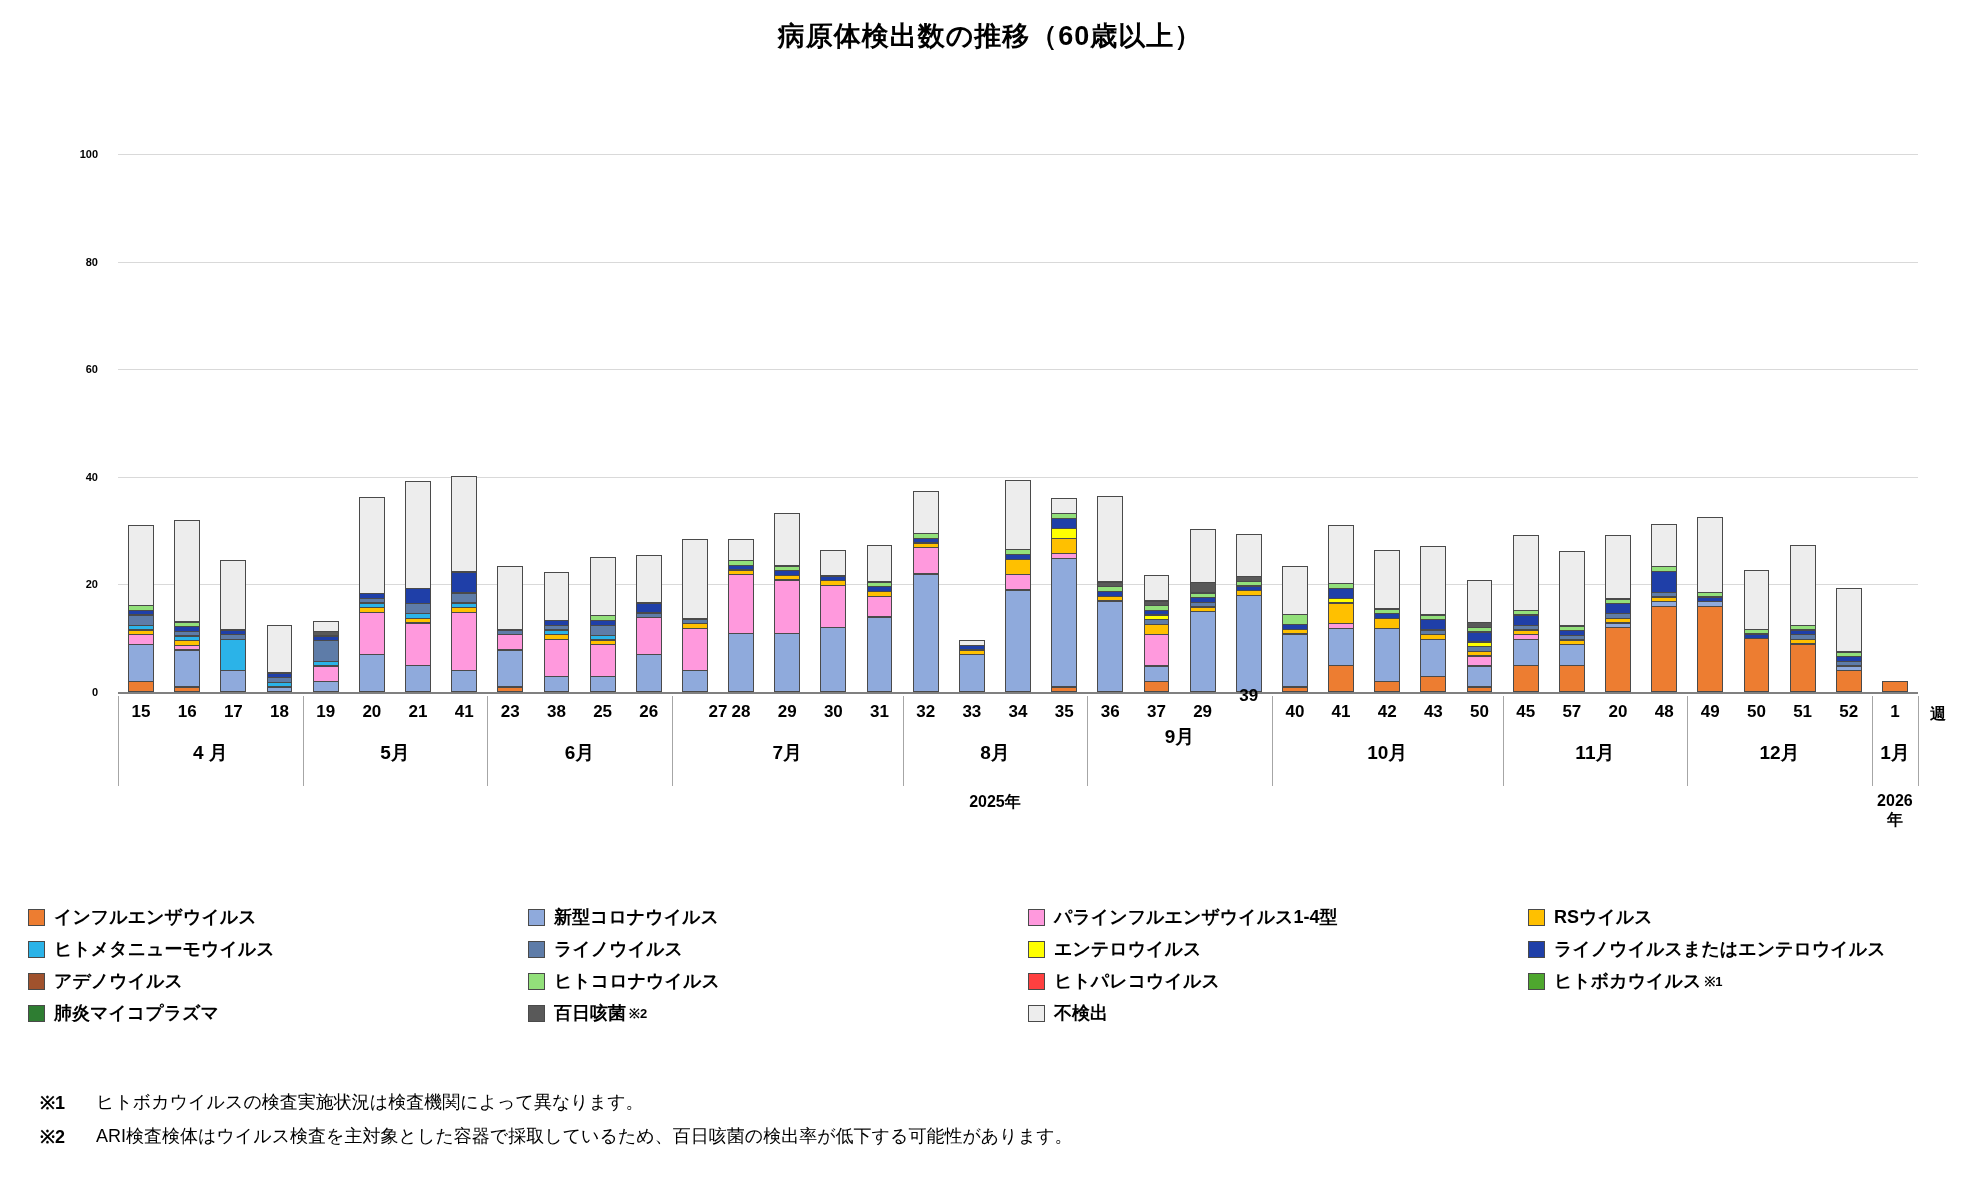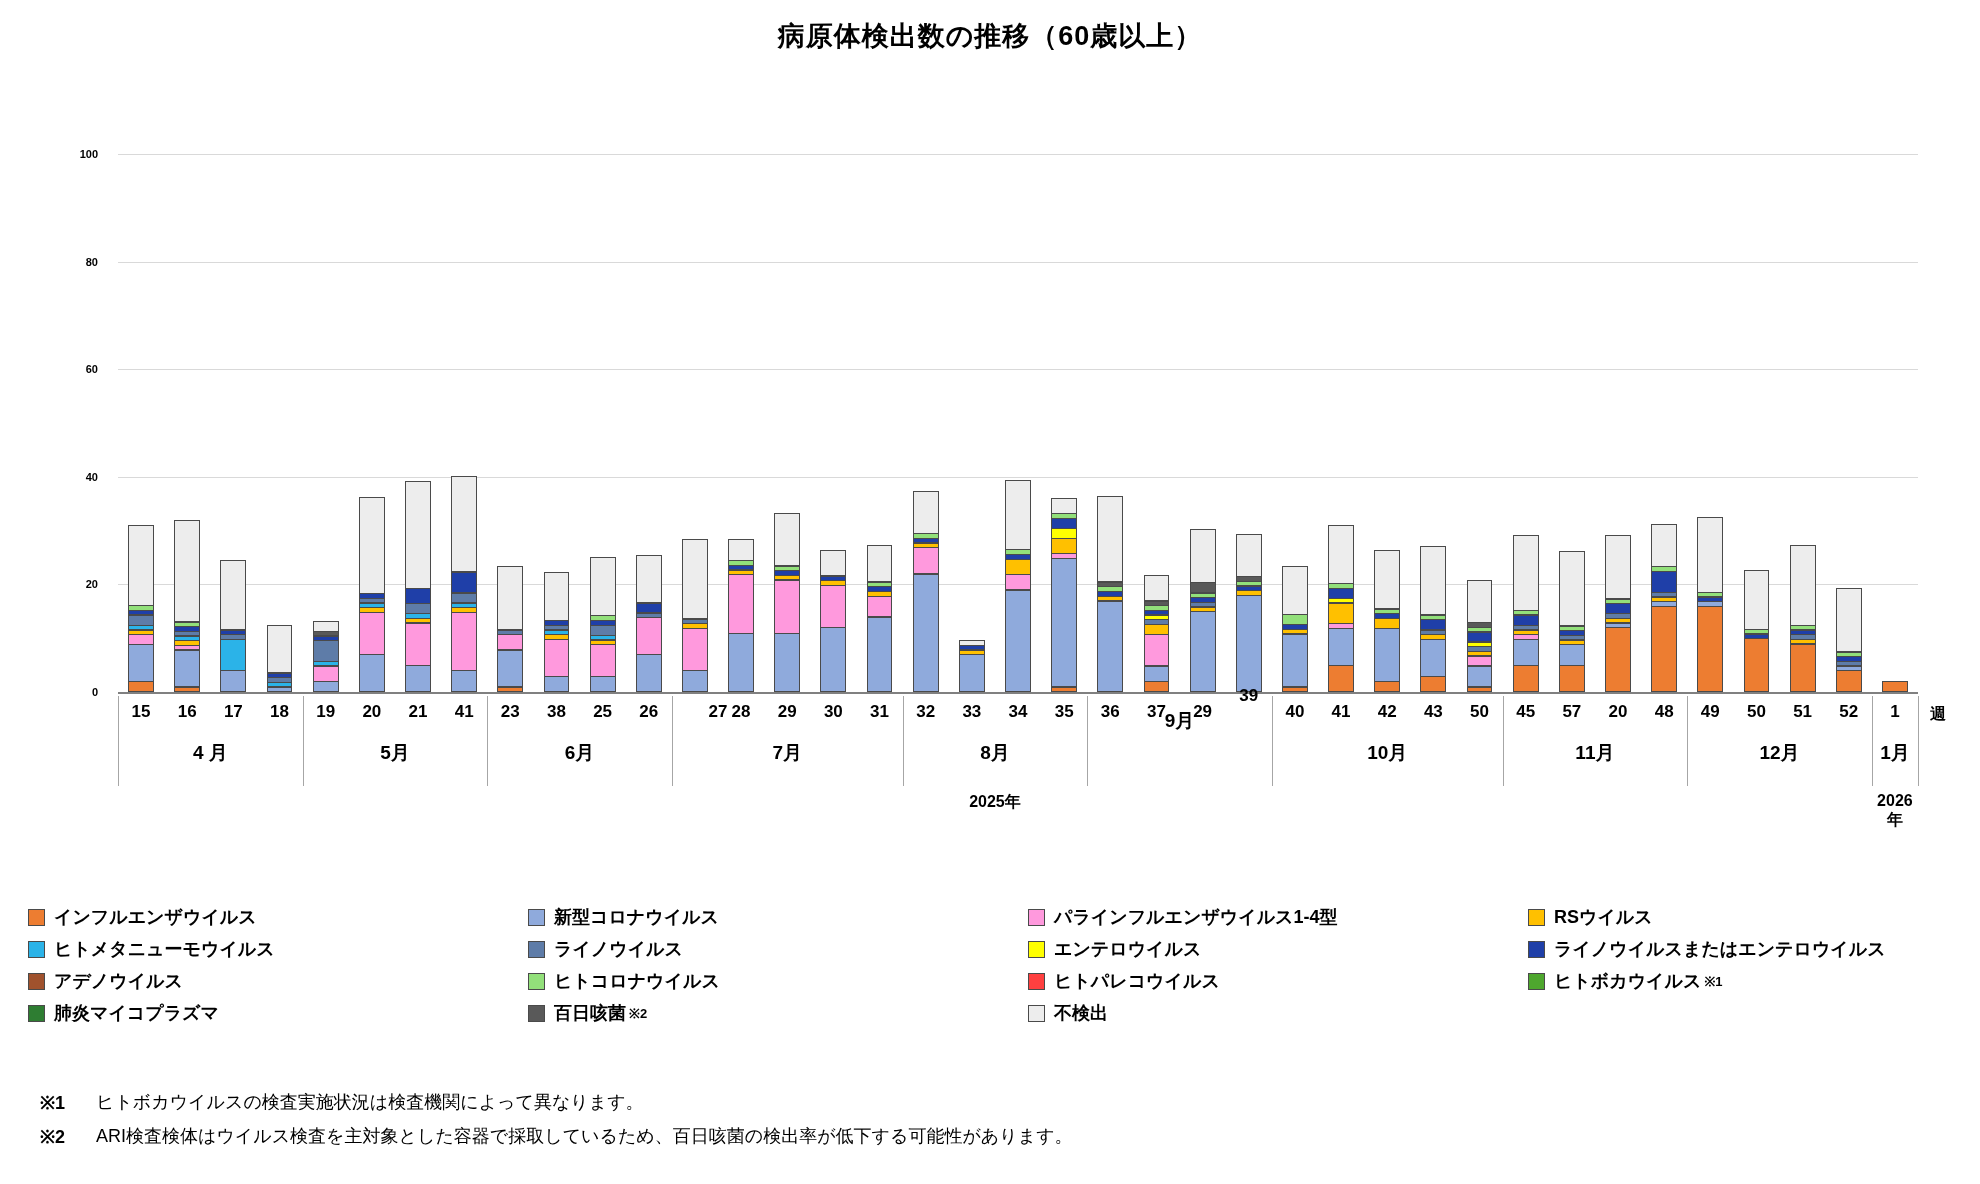--- a/index.html
+++ b/index.html
@@ -555,21 +555,21 @@
       <div class="month-label" style="left: 118px; width: 184.615px; top: 668px;">4 月</div>
       <div class="month-sep" style="left: 118px; top: 624px; height: 90px;"></div>
       <div class="month-label" style="left: 302.615px; width: 184.615px; top: 668px;">5月</div>
       <div class="month-sep" style="left: 302.615px; top: 624px; height: 90px;"></div>
       <div class="month-label" style="left: 487.231px; width: 184.615px; top: 668px;">6月</div>
       <div class="month-sep" style="left: 487.231px; top: 624px; height: 90px;"></div>
       <div class="month-label" style="left: 671.846px; width: 230.769px; top: 668px;">7月</div>
       <div class="month-sep" style="left: 671.846px; top: 624px; height: 90px;"></div>
       <div class="month-label" style="left: 902.615px; width: 184.615px; top: 668px;">8月</div>
       <div class="month-sep" style="left: 902.615px; top: 624px; height: 90px;"></div>
-      <div class="month-label" style="left: 1087.23px; width: 184.615px; top: 636px;">9月</div>
+      <div class="month-label" style="left: 1087.23px; width: 184.615px; top: 652px;">9月</div>
       <div class="month-sep" style="left: 1087.23px; top: 624px; height: 90px;"></div>
       <div class="month-label" style="left: 1271.85px; width: 230.769px; top: 668px;">10月</div>
       <div class="month-sep" style="left: 1271.85px; top: 624px; height: 90px;"></div>
       <div class="month-label" style="left: 1502.62px; width: 184.615px; top: 668px;">11月</div>
       <div class="month-sep" style="left: 1502.62px; top: 624px; height: 90px;"></div>
       <div class="month-label" style="left: 1687.23px; width: 184.615px; top: 668px;">12月</div>
       <div class="month-sep" style="left: 1687.23px; top: 624px; height: 90px;"></div>
       <div class="month-label" style="left: 1871.85px; width: 46.1538px; top: 668px;">1月</div>
       <div class="month-sep" style="left: 1871.85px; top: 624px; height: 90px;"></div>
       <div class="month-sep" style="left: 1918px; top: 624px; height: 90px;"></div>

